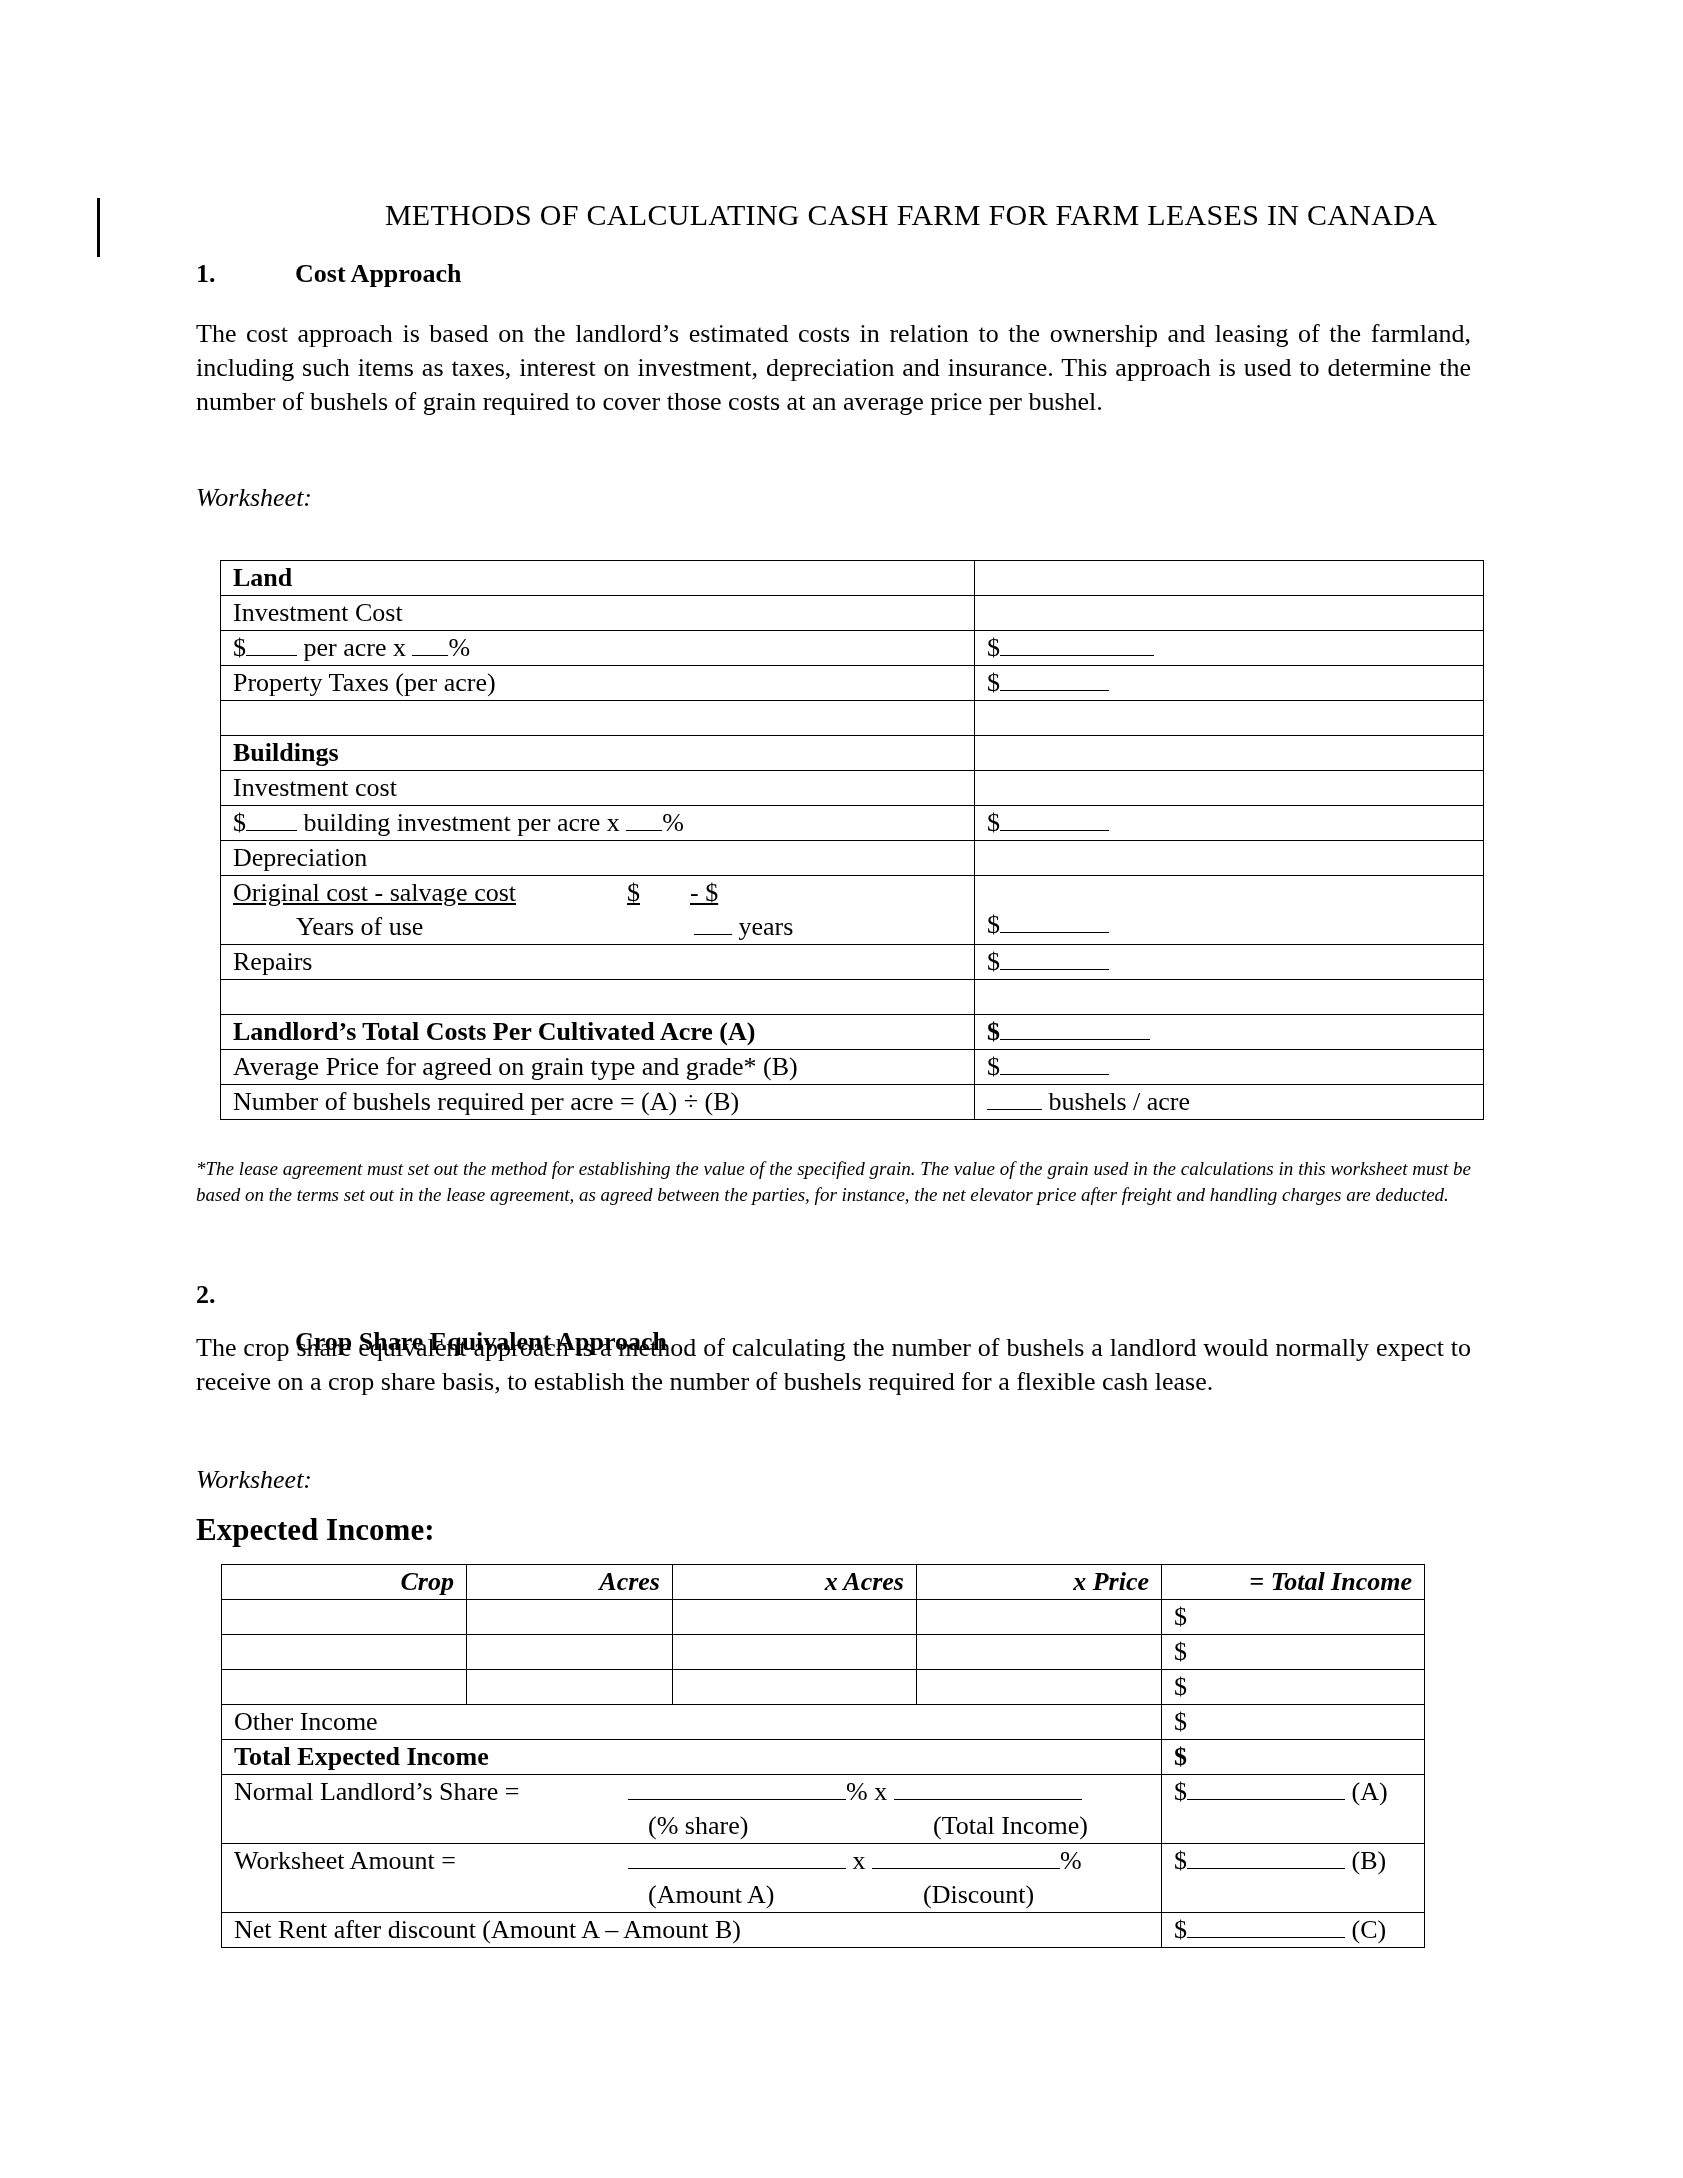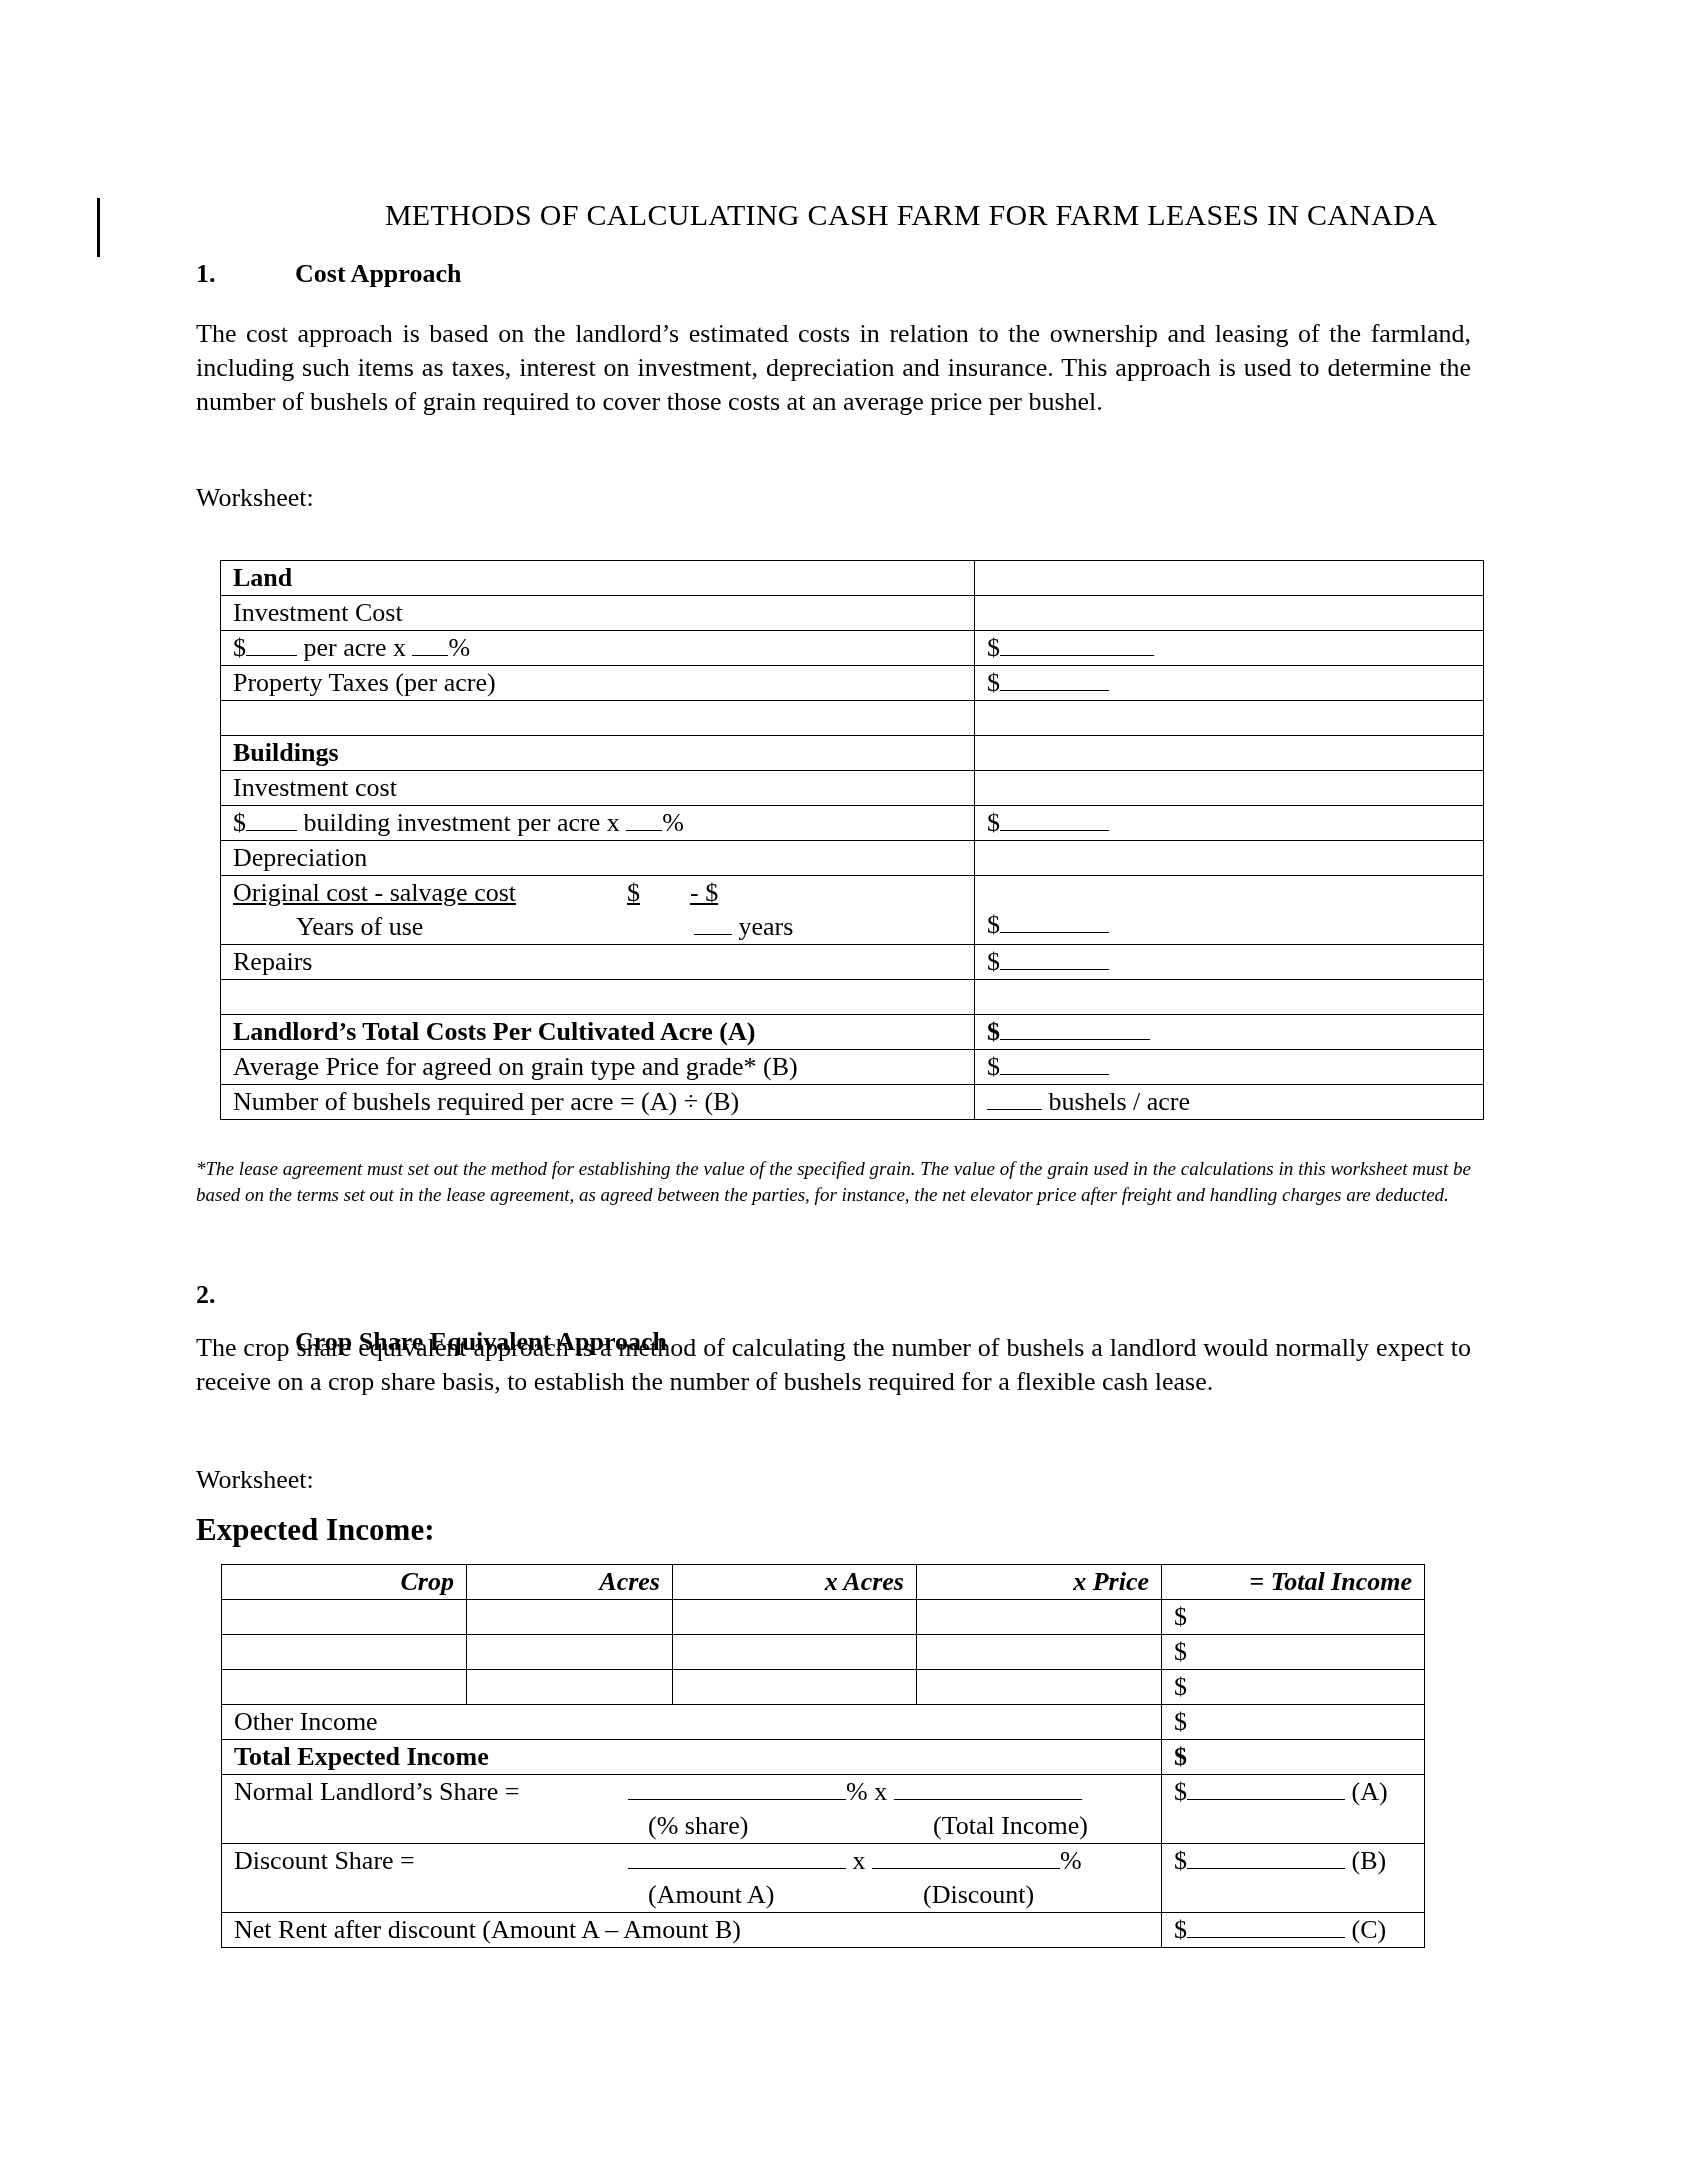--- a/index.html
+++ b/index.html
@@ -3,21 +3,21 @@
 <meta charset="utf-8">
 <style>
   html, body { margin: 0; padding: 0; background: #ffffff; }
   body { width: 1683px; height: 2178px; position: relative; font-family: "Liberation Serif", "DejaVu Serif", serif; color: #000; overflow: hidden; }
   .abs { position: absolute; }
   .change-bar { left: 97px; top: 198px; width: 3px; height: 59px; background: #000; }
   .title { left: 0; width: 1683px; top: 198px; text-align: center; font-size: 30px; letter-spacing: 0.3px; padding-left: 139px; box-sizing: border-box; }
   .h-num { font-weight: bold; font-size: 26px; }
   .h-text { font-weight: bold; font-size: 26px; }
   .para { left: 196px; width: 1275px; font-size: 26px; line-height: 34px; text-align: justify; }
-  .ws-label { left: 196px; font-size: 26px; }
+  .ws-label { left: 196px; font-style: italic; font-size: 26px; }
   .foot { left: 196px; width: 1275px; font-style: italic; font-size: 19px; line-height: 26px; text-align: justify; }
   .exp-label { left: 196px; font-weight: bold; font-size: 31px; }
 
   table.t { position: absolute; border-collapse: collapse; font-size: 26px; }
   table.t td, table.t th { border: 1.5px solid #000; padding: 0 12px; vertical-align: middle; white-space: nowrap; }
   #t1 { left: 220px; top: 539px; width: 1264px; margin-top: 21px; }
   #t1 td { height: 34px; line-height: 34px; }
   #t1 td.c1 { width: 729px; }
   #t1 td.tall { height: 68px; line-height: 34px; }
   .bold { font-weight: bold; }
@@ -177,21 +177,21 @@
       <div style="position:relative; height:34px;">
         <span class="sub" style="position:absolute; left:414px;">(% share)</span>
         <span class="sub" style="position:absolute; left:699px;">(Total Income)</span>
       </div>
     </td>
     <td class="tall2" style="vertical-align:top;"><span>$</span><span class="blank" style="width:158px;"></span> <span>(A)</span></td>
   </tr>
   <tr>
     <td colspan="4" class="tall2" style="vertical-align:top;">
       <div style="position:relative; height:34px;">
-        <span>Discount Share =</span>
+        <span>Worksheet Amount =</span>
         <span style="position:absolute; left:394px;"><span class="blank" style="width:218px;"></span> <span>x</span> <span class="blank" style="width:188px;"></span><span>%</span></span>
       </div>
       <div style="position:relative; height:34px;">
         <span class="sub" style="position:absolute; left:414px;">(Amount A)</span>
         <span class="sub" style="position:absolute; left:689px;">(Discount)</span>
       </div>
     </td>
     <td class="tall2" style="vertical-align:top;"><span>$</span><span class="blank" style="width:158px;"></span> <span>(B)</span></td>
   </tr>
   <tr>

